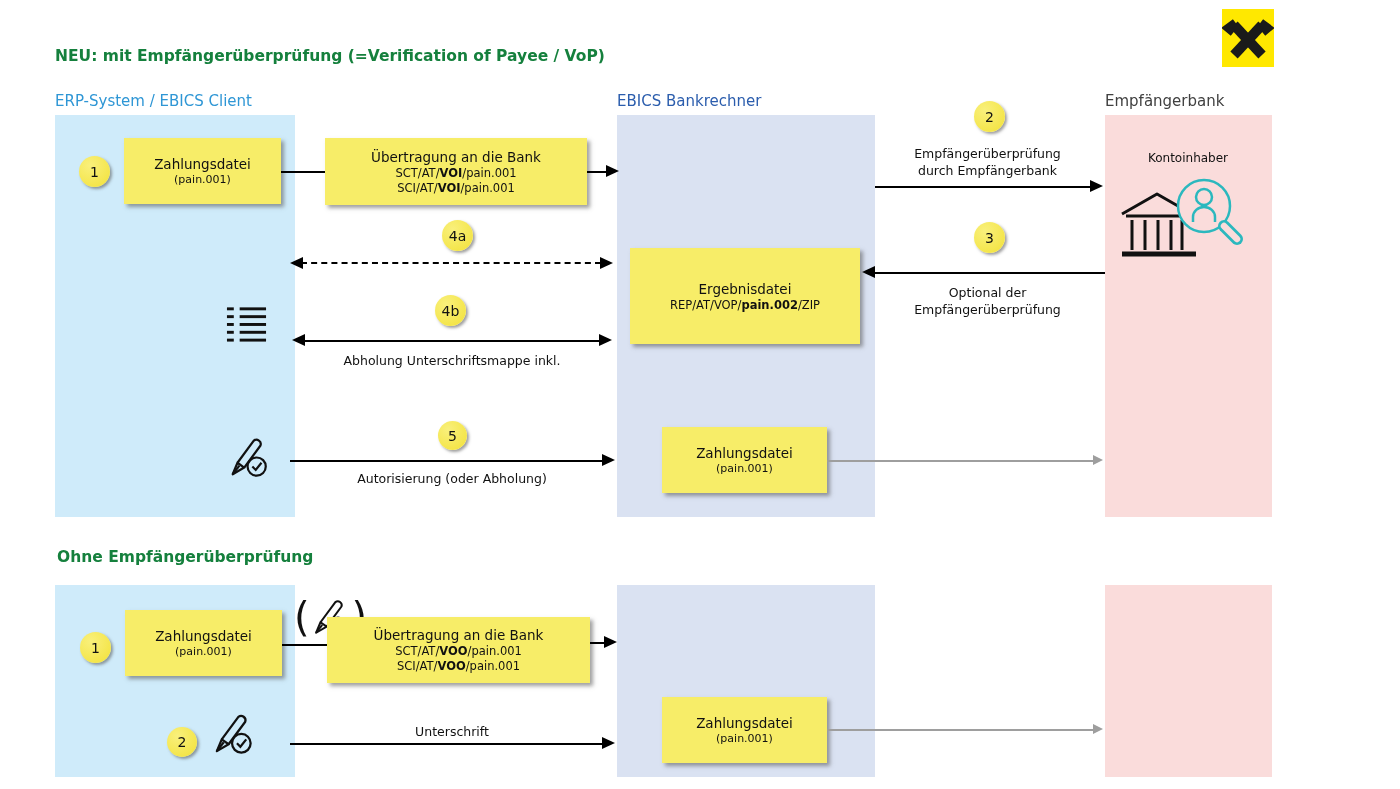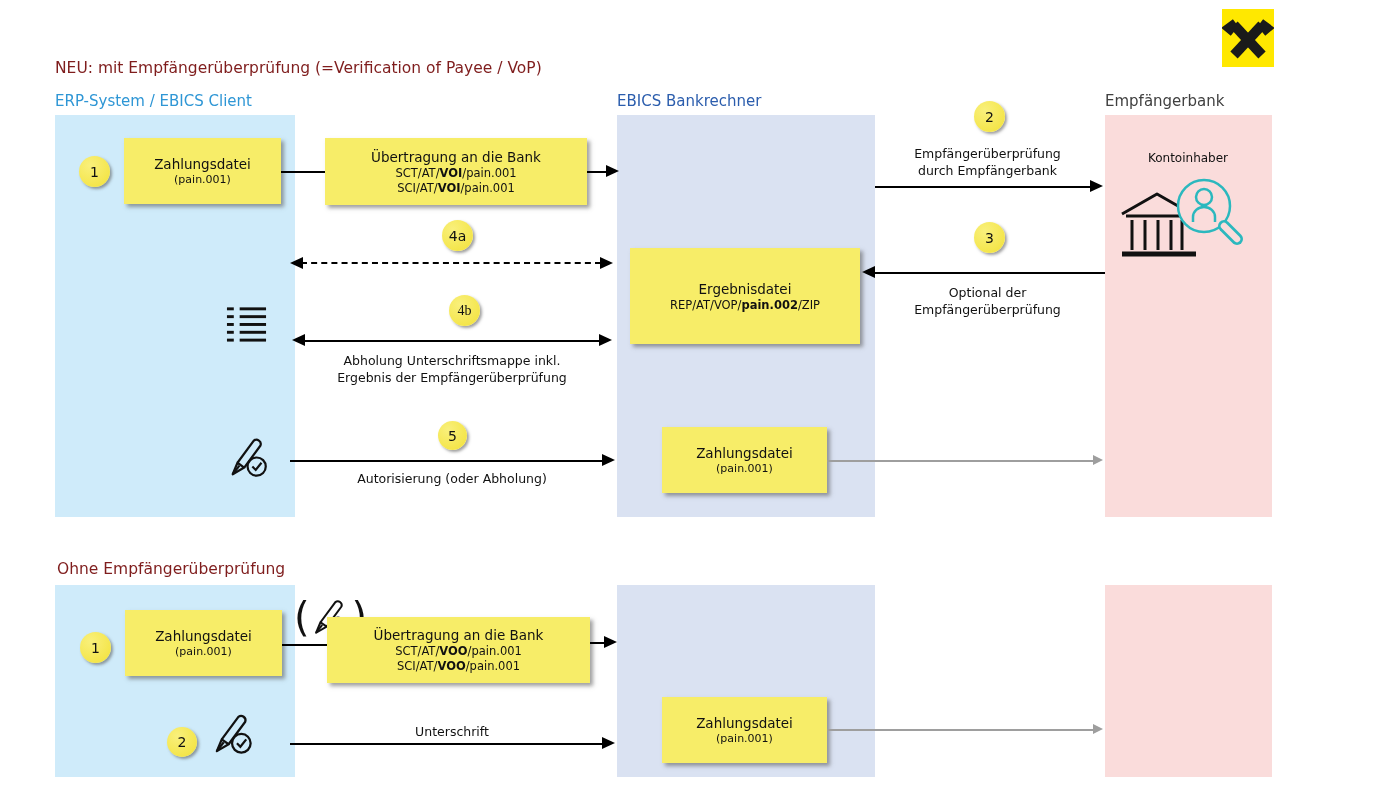--- a/index.html
+++ b/index.html
@@ -1,21 +1,21 @@
 <!DOCTYPE html>
 <html><head>
 <meta charset="utf-8">
 <style>
   html,body { margin:0; padding:0; background:#fff; }
   .canvas {
     position:relative; width:1400px; height:789px; background:#ffffff;
     font-family:"DejaVu Sans", sans-serif; overflow:hidden; color:#111;
   }
   .abs { position:absolute; }
-  .title { position:absolute; font-size:15.5px; font-weight:400; color:#7f1d1d; white-space:nowrap;margin-top:12px; }
+  .title { position:absolute; font-size:15.5px; font-weight:700; color:#15803d; white-space:nowrap; }
   .hdr { position:absolute; font-size:15px; white-space:nowrap; }
   .col { position:absolute; }
   .note {
     position:absolute; background:#F7ED68;
     box-shadow:3px 3px 4px rgba(80,80,80,.55);
     display:flex; flex-direction:column; align-items:center; justify-content:center;
     text-align:center;
   }
   .note .t { font-size:13.5px; line-height:18px; }
   .note .s { font-size:11px; line-height:14px; }
@@ -134,27 +134,26 @@
         <line x1="2" y1="23" x2="9" y2="23"></line>
           <line x1="15" y1="23" x2="42" y2="23"></line>
         <line x1="2" y1="31" x2="9" y2="31"></line>
           <line x1="15" y1="31" x2="42" y2="31"></line>
         <line x1="2" y1="39" x2="9" y2="39"></line>
           <line x1="15" y1="39" x2="42" y2="39"></line>
       </g>
     </svg>
   </div>
 
-  <div class="badge" style="left:449px; top:295px; width:31px; height:31px;font-family:Liberation Serif, serif;">4b</div>
+  <div class="badge" style="left:435px; top:295px; width:31px; height:31px;">4b</div>
   <div class="ah-l" style="left:292px; top:334px;"></div>
   <div class="hline" style="left:303px; top:340px; width:298px;"></div>
   <div class="ah-r" style="left:599px; top:334px;"></div>
   <div class="lbl" style="left:290px; top:352px; width:324px;">
     <div>Abholung Unterschriftsmappe inkl.</div>
-    <div>Ergebnis der Empfängerüberprüfung</div>
   </div>
 
   <div class="sigwrap" style="left:226px; top:434px;">
     <svg width="46" height="46" viewBox="0 0 48 48">
       <path d="M7 42 L12 30 L19 35 Z" fill="none" stroke="#111" stroke-width="2.3" stroke-linejoin="round"></path>
       <path d="M7 42 L14 33" stroke="#111" stroke-width="2.3"></path>
       <path d="M12 30 L29 7 A4.5 4.5 0 0 1 36 12 L19 35" fill="none" stroke="#111" stroke-width="2.3" stroke-linejoin="round"></path>
       <circle cx="32" cy="34" r="9.5" fill="#CFEBFA" stroke="#111" stroke-width="2.3"></circle>
       <path d="M27.5 34 L31 37.5 L37 30" fill="none" stroke="#111" stroke-width="2.3"></path>
     </svg>

